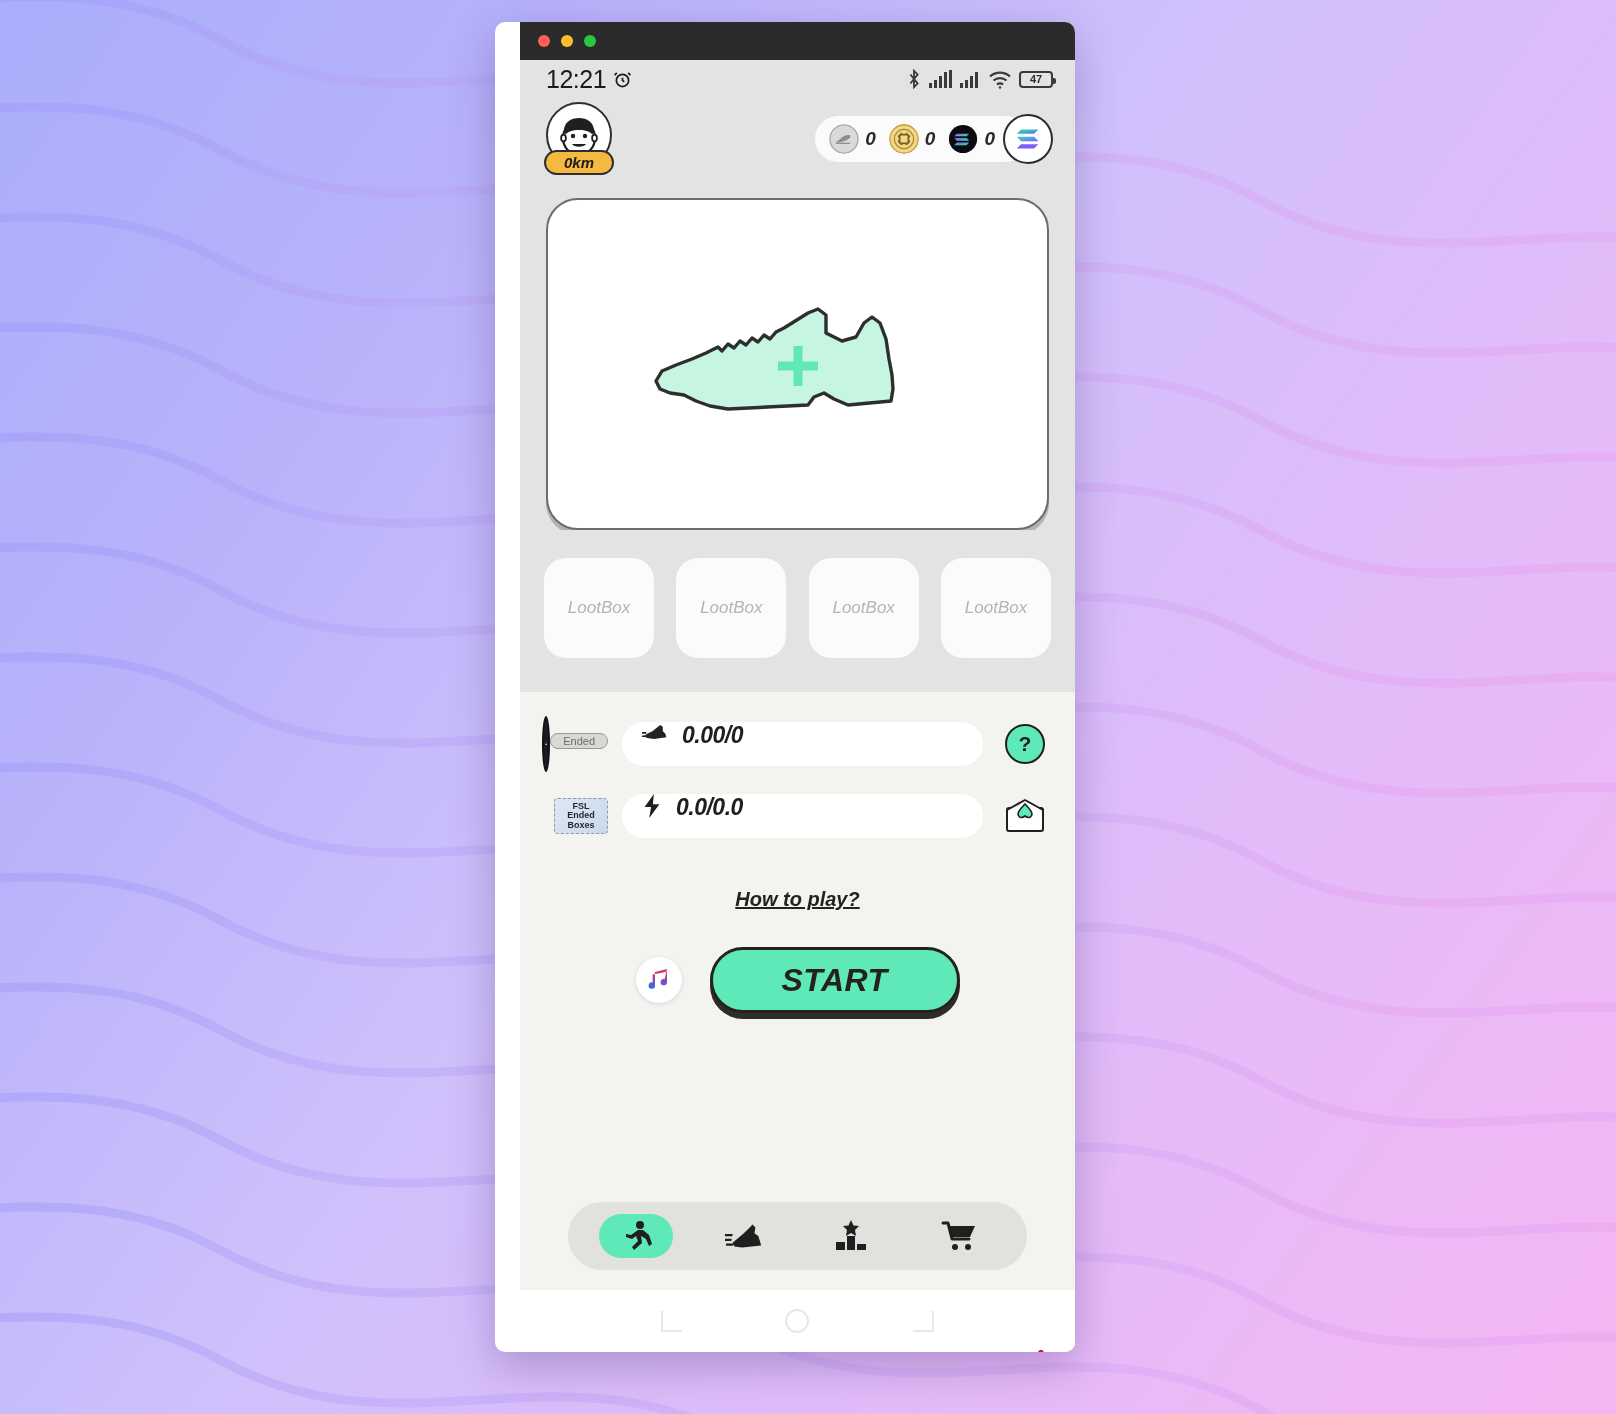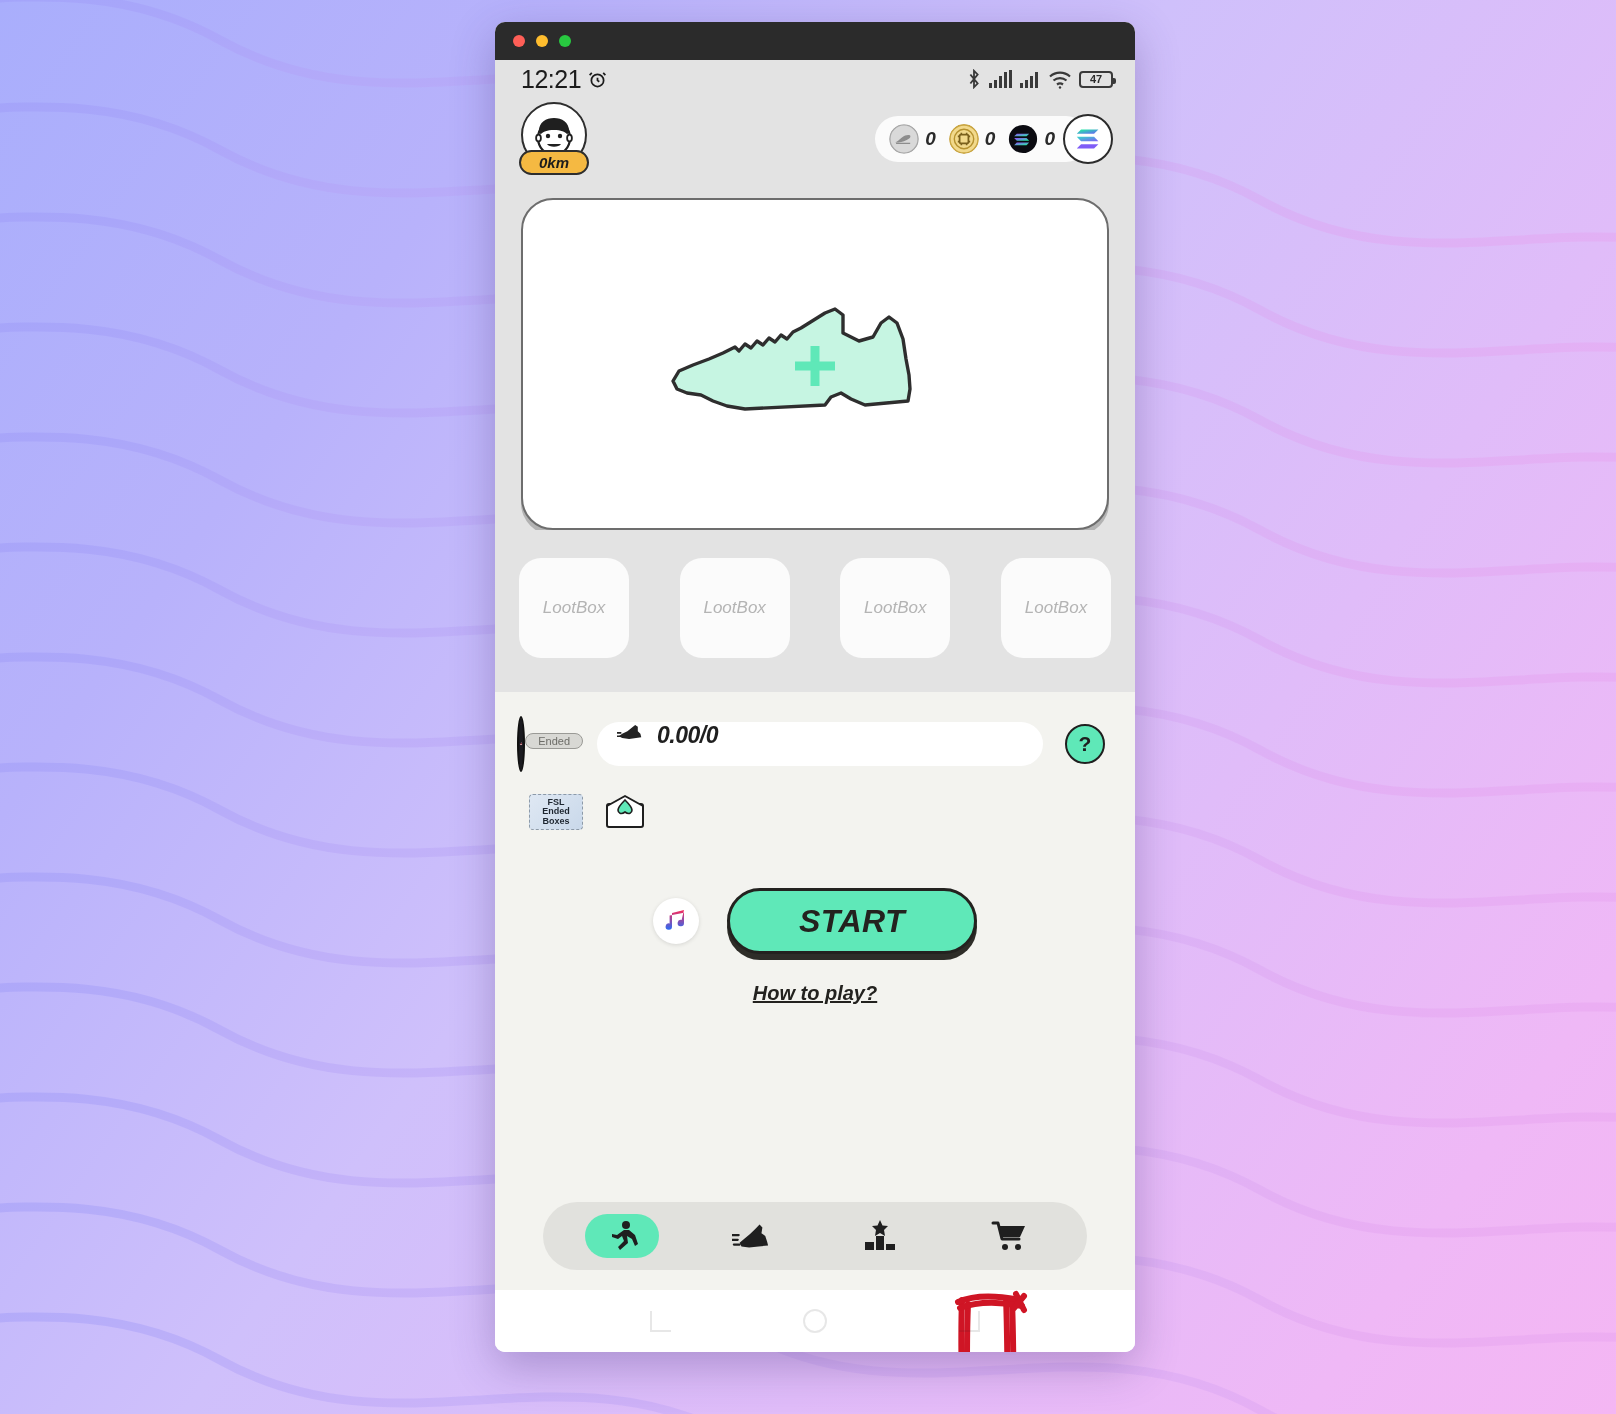--- a/index.html
+++ b/index.html
@@ -16,25 +16,26 @@
   #bg-waves {
     position: absolute; inset: 0;
     pointer-events: none;
   }
   #bg-waves svg { width: 100%; height: 100%; display: block; }
 
   
   #window {
     position: absolute;
     left: 495px; top: 22px;
-    width: 640px; height: 1330px;
+    width: 580px; height: 1330px;
     background: #ffffff;
     border-radius: 10px;
     overflow: hidden;
     box-shadow: 0 14px 44px rgba(60,40,110,0.30);
+    padding-left: 25px;
   }
   #titlebar {
     height: 38px;
     background: #2b2b2b;
     display: flex; align-items: center;
     padding-left: 18px;
     gap: 11px;
   }
   .dot { width: 12px; height: 12px; border-radius: 50%; }
   .dot.red { background: #ff5f57; }
@@ -492,28 +493,36 @@
       <div class="stat-row">
         <div class="badge-slot">
           <div id="ticket-badge">
             <div>
               <div>FSL</div>
               <div>Ended</div>
               <div>Boxes</div>
             </div>
           </div>
         </div>
+        <div class="stat-pill">
+          <svg width="20" height="24" viewBox="0 0 20 26">
+            <path d="M12 0 L2 14 H9 L7 26 L18 11 H11 Z" fill="#1f1f1f"></path>
+          </svg>
+          <span class="val">0.0/0.0</span>
+        </div>
         <div class="right-slot">
           <svg width="42" height="36" viewBox="0 0 42 36">
             <rect x="3" y="10" width="36" height="23" rx="2" fill="#ffffff" stroke="#1f1f1f" stroke-width="2"></rect>
             <path d="M3 12 L21 2 L39 12" fill="#ffffff" stroke="#1f1f1f" stroke-width="2" stroke-linejoin="round"></path>
             <path d="M21 6 C17 10 14 13 14 16 c0 3 3 5 7 2 c4 3 7 1 7-2 c0-3-3-6-7-10z" fill="#5fe8b8" stroke="#1f1f1f" stroke-width="1.6"></path>
           </svg>
         </div>
       </div>
+
+      <div id="howto">How to play?</div>
 
       <div id="start-area">
         <div id="music-button">
           <svg width="24" height="26" viewBox="0 0 24 26">
             <defs>
               <linearGradient id="mg" x1="0" y1="0" x2="0" y2="1">
                 <stop offset="0%" stop-color="#fa2a5a"></stop>
                   <stop offset="100%" stop-color="#2b6bf4"></stop>
               </linearGradient>
             </defs>
@@ -535,22 +544,20 @@
             <path d="M12 170 L58 228"></path>
             <path d="M18 170 L60 224"></path>
             <path d="M106 166 L60 228"></path>
             <path d="M100 170 L58 224"></path>
             <path d="M84 6 L92 22"></path>
             <path d="M92 8 L82 20"></path>
           </g>
         </svg>
       </div>
 
-      <div id="howto">How to play?</div>
-
       <div id="bottomnav-wrap">
         <div id="bottomnav">
           <div class="navitem active">
             <svg width="34" height="34" viewBox="0 0 34 34">
               <circle cx="21" cy="6" r="4" fill="#1f1f1f"></circle>
               <path d="M19 11 L12 16 L7 15 L7 18 L13 20 L17 17 L19 22 L13 28 L15 31 L23 24 L22 17 L27 20 L30 27 L33 25 L30 16 L24 11 Z" fill="#1f1f1f"></path>
             </svg>
           </div>
           <div class="navitem">
             <svg width="38" height="30" viewBox="0 0 40 30">

